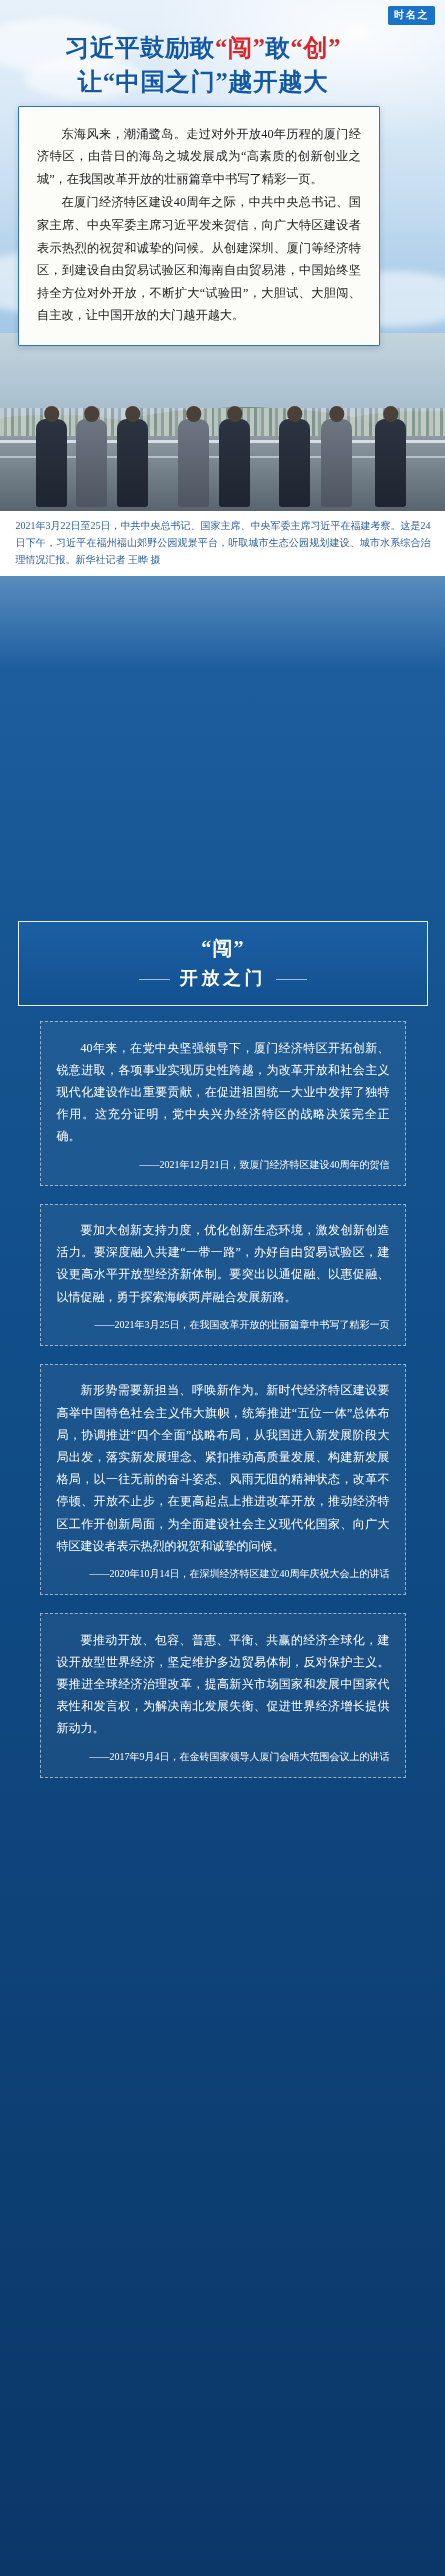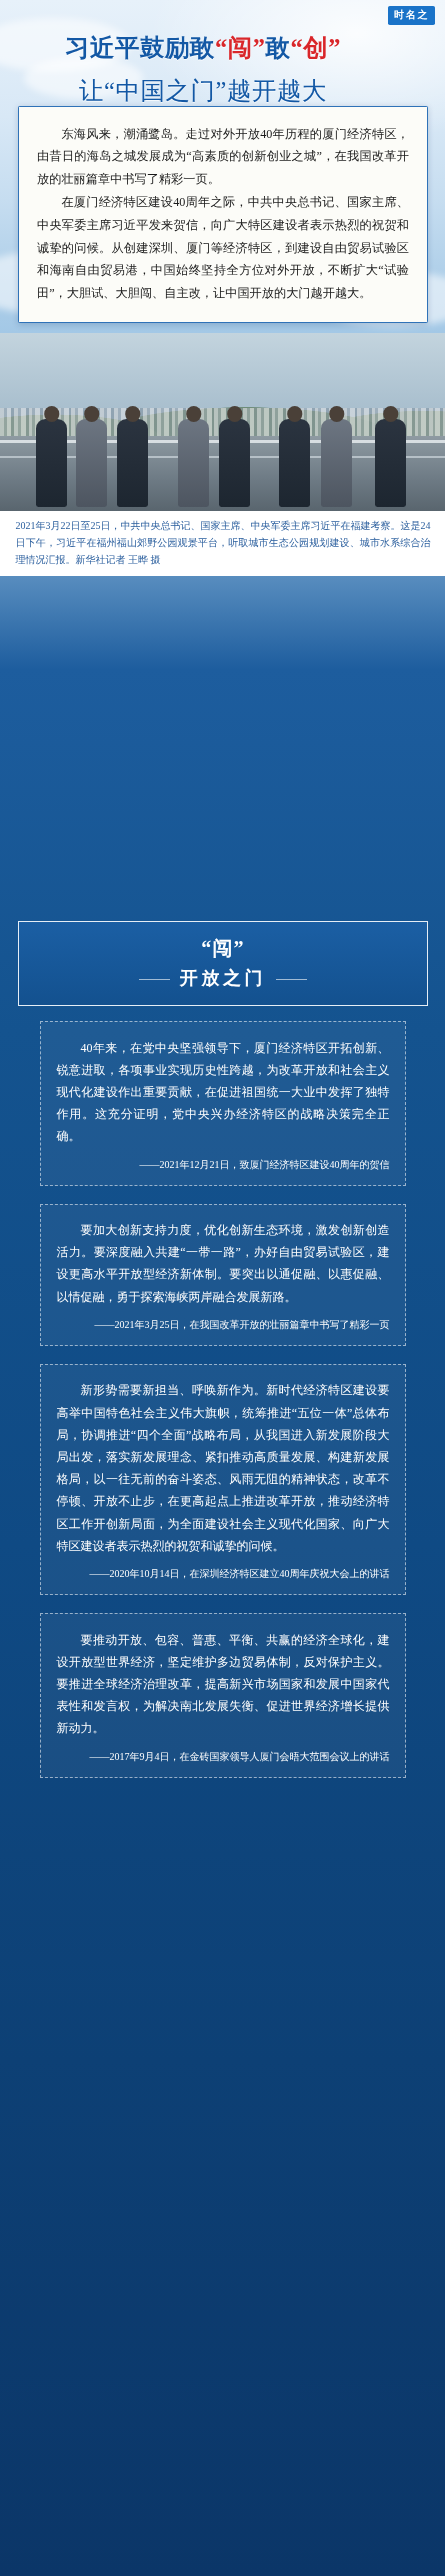--- a/index.html
+++ b/index.html
@@ -60,34 +60,34 @@
     font-family: "Liberation Serif", serif;
     font-size: 24.4px;
     font-weight: bold;
     color: #1358a5;
     letter-spacing: 0.6px;
     text-shadow: 0 1.2px 0 rgba(255,255,255,.7);
   }
   .title-line2 {
     font-family: "Liberation Serif", serif;
     font-size: 24.4px;
-    font-weight: normal;
+    font-weight: bold;
     color: #1358a5;
     letter-spacing: 0.6px;
-    margin-top: 11px;
+    margin-top: 2px;
     text-shadow: 0 1.2px 0 rgba(255,255,255,.7);
   }
   .title-em { color: #d9262a; }
 
   
   .intro-card {
     position: absolute;
     top: 106px;
     left: 18px;
-    width: 410px;
+    width: 362px;
     background: #fcfcf8;
     border: 1.8px solid #2f72b8;
     border-radius: 1.2px;
     padding: 15.5px 18px 18px;
     box-shadow: 0 1.8px 6px rgba(0,40,90,.18);
     z-index: 4;
   }
   .intro-card p {
     font-family: "Liberation Serif", serif;
     font-size: 12.2px;

